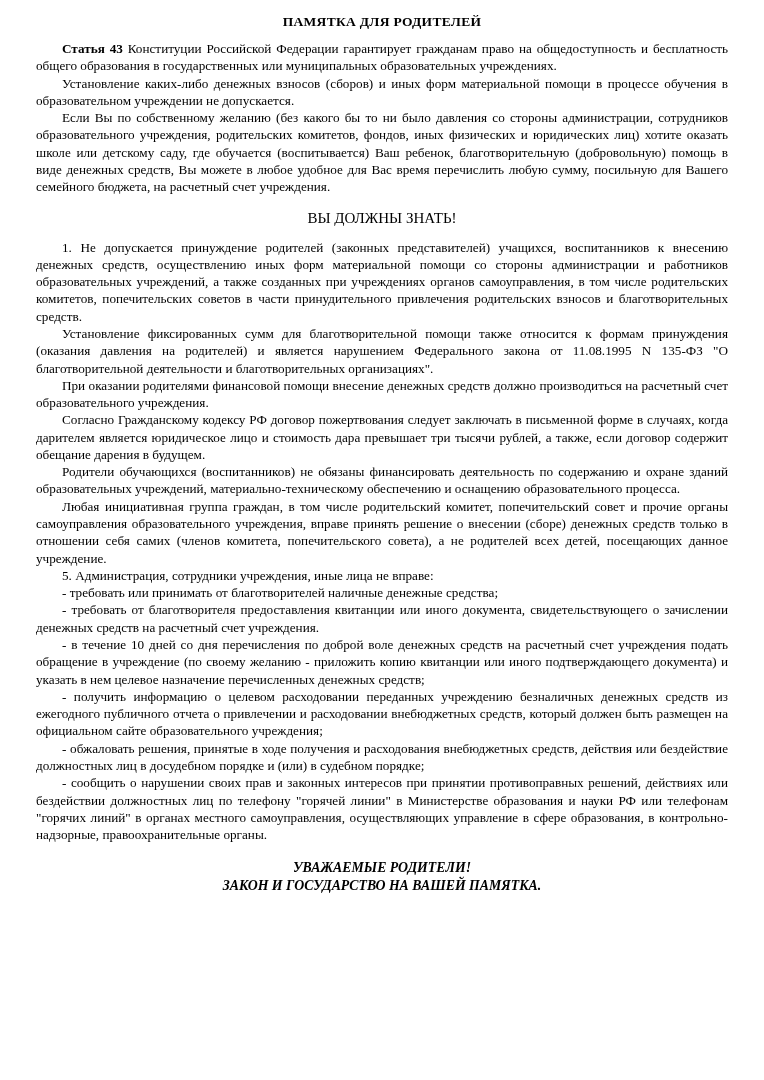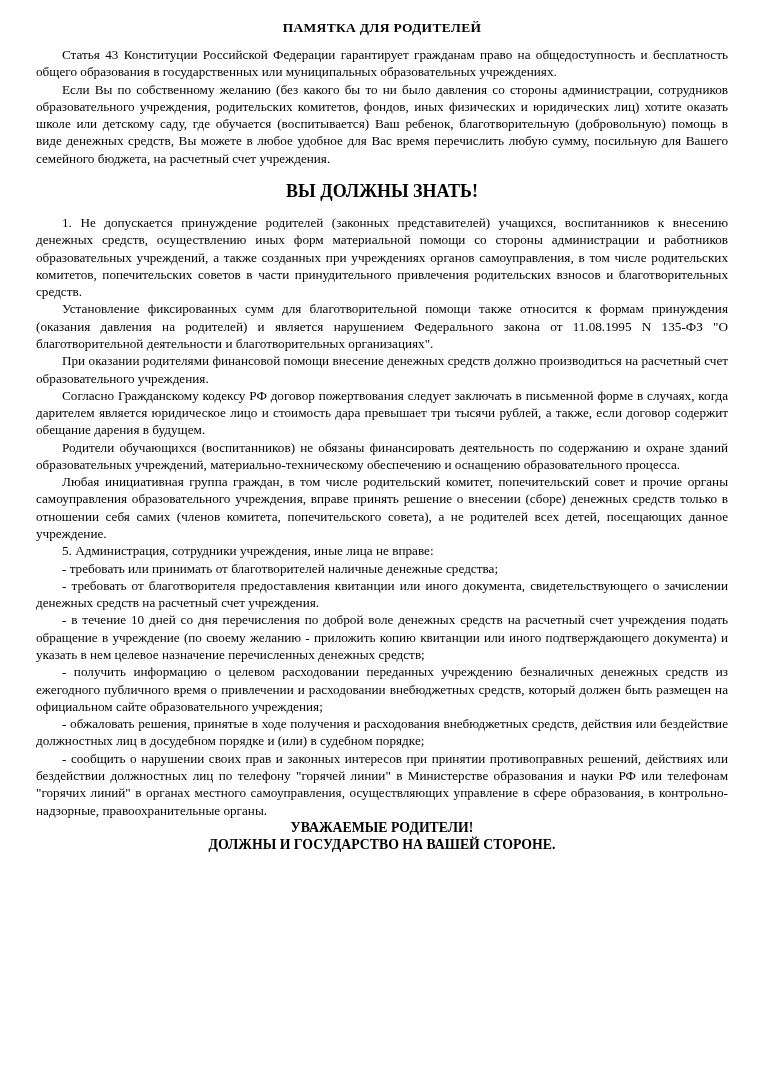--- a/index.html
+++ b/index.html
@@ -10,84 +10,87 @@
   body {
     width: 764px;
     min-height: 1080px;
     font-family: "Liberation Serif", "DejaVu Serif", serif;
     color: #000000;
   }
   .page {
     width: 764px;
     min-height: 1080px;
     box-sizing: border-box;
-    padding: 18px 36px 16px 36px;
+    padding: 12px 36px 16px 36px;
     background: #ffffff;
   }
   .doc-title {
     text-align: center;
     font-weight: bold;
     font-size: 13.5px;
     letter-spacing: 0.3px;
     margin: 2px 0 10px 0;
   }
   .section-heading {
     text-align: center;
-    font-weight: bold;
-    font-size: 18px;
+    font-weight: normal;
+    font-size: 15px;
     margin: 14px 0 12px 0;
   }
   p.para {
     margin: 0;
     text-align: justify;
     text-justify: inter-word;
     font-size: 13.2px;
     line-height: 1.31;
     text-indent: 26px;
     hyphens: none;
   }
   .bold-lead {
-    font-weight: normal;
+    font-weight: bold;
   }
   .footer-block {
+    margin-top: 16px;
     text-align: center;
     font-weight: bold;
     font-size: 13.8px;
     line-height: 1.28;
+    font-style: italic;
   }
   .footer-line {
     display: block;
   }
 </style>
 </head>
 <body>
 
 <div class="page">
 
   <div class="doc-title">ПАМЯТКА ДЛЯ РОДИТЕЛЕЙ</div>
 
   <p class="para"><span class="bold-lead">Статья 43</span><span> Конституции Российской Федерации гарантирует гражданам право на общедоступность и бесплатность общего образования в государственных или муниципальных образовательных учреждениях.</span></p>
 
+  <p class="para">Установление каких-либо денежных взносов (сборов) и иных форм материальной помощи в процессе обучения в образовательном учреждении не допускается.</p>
 
   <p class="para">Если Вы по собственному желанию (без какого бы то ни было давления со стороны администрации, сотрудников образовательного учреждения, родительских комитетов, фондов, иных физических и юридических лиц) хотите оказать школе или детскому саду, где обучается (воспитывается) Ваш ребенок, благотворительную (добровольную) помощь в виде денежных средств, Вы можете в любое удобное для Вас время перечислить любую сумму, посильную для Вашего семейного бюджета, на расчетный счет учреждения.</p>
 
   <div class="section-heading">ВЫ ДОЛЖНЫ ЗНАТЬ!</div>
 
   <p class="para">1. Не допускается принуждение родителей (законных представителей) учащихся, воспитанников к внесению денежных средств, осуществлению иных форм материальной помощи со стороны администрации и работников образовательных учреждений, а также созданных при учреждениях органов самоуправления, в том числе родительских комитетов, попечительских советов в части принудительного привлечения родительских взносов и благотворительных средств.</p>
   <p class="para">Установление фиксированных сумм для благотворительной помощи также относится к формам принуждения (оказания давления на родителей) и является нарушением Федерального закона от 11.08.1995 N 135-ФЗ "О благотворительной деятельности и благотворительных организациях".</p>
   <p class="para">При оказании родителями финансовой помощи внесение денежных средств должно производиться на расчетный счет образовательного учреждения.</p>
   <p class="para">Согласно Гражданскому кодексу РФ договор пожертвования следует заключать в письменной форме в случаях, когда дарителем является юридическое лицо и стоимость дара превышает три тысячи рублей, а также, если договор содержит обещание дарения в будущем.</p>
   <p class="para">Родители обучающихся (воспитанников) не обязаны финансировать деятельность по содержанию и охране зданий образовательных учреждений, материально-техническому обеспечению и оснащению образовательного процесса.</p>
   <p class="para">Любая инициативная группа граждан, в том числе родительский комитет, попечительский совет и прочие органы самоуправления образовательного учреждения, вправе принять решение о внесении (сборе) денежных средств только в отношении себя самих (членов комитета, попечительского совета), а не родителей всех детей, посещающих данное учреждение.</p>
   <p class="para">5. Администрация, сотрудники учреждения, иные лица не вправе:</p>
   <p class="para">- требовать или принимать от благотворителей наличные денежные средства;</p>
   <p class="para">- требовать от благотворителя предоставления квитанции или иного документа, свидетельствующего о зачислении денежных средств на расчетный счет учреждения.</p>
   <p class="para">- в течение 10 дней со дня перечисления по доброй воле денежных средств на расчетный счет учреждения подать обращение в учреждение (по своему желанию - приложить копию квитанции или иного подтверждающего документа) и указать в нем целевое назначение перечисленных денежных средств;</p>
-  <p class="para">- получить информацию о целевом расходовании переданных учреждению безналичных денежных средств из ежегодного публичного время о привлечении и расходовании внебюджетных средств, который должен быть размещен на официальном сайте образовательного учреждения;</p>
+  <p class="para">- получить информацию о целевом расходовании переданных учреждению безналичных денежных средств из ежегодного публичного отчета о привлечении и расходовании внебюджетных средств, который должен быть размещен на официальном сайте образовательного учреждения;</p>
   <p class="para">- обжаловать решения, принятые в ходе получения и расходования внебюджетных средств, действия или бездействие должностных лиц в досудебном порядке и (или) в судебном порядке;</p>
   <p class="para">- сообщить о нарушении своих прав и законных интересов при принятии противоправных решений, действиях или бездействии должностных лиц по телефону "горячей линии" в Министерстве образования и науки РФ или телефонам "горячих линий" в органах местного самоуправления, осуществляющих управление в сфере образования, в контрольно-надзорные, правоохранительные органы.</p>
 
   <div class="footer-block">
     <span class="footer-line">УВАЖАЕМЫЕ РОДИТЕЛИ!</span>
-    <span class="footer-line">ДОЛЖНЫ И ГОСУДАРСТВО НА ВАШЕЙ СТОРОНЕ.</span>
+    <span class="footer-line">ЗАКОН И ГОСУДАРСТВО НА ВАШЕЙ ПАМЯТКА.</span>
   </div>
 
 </div>
 
 </body></html>

